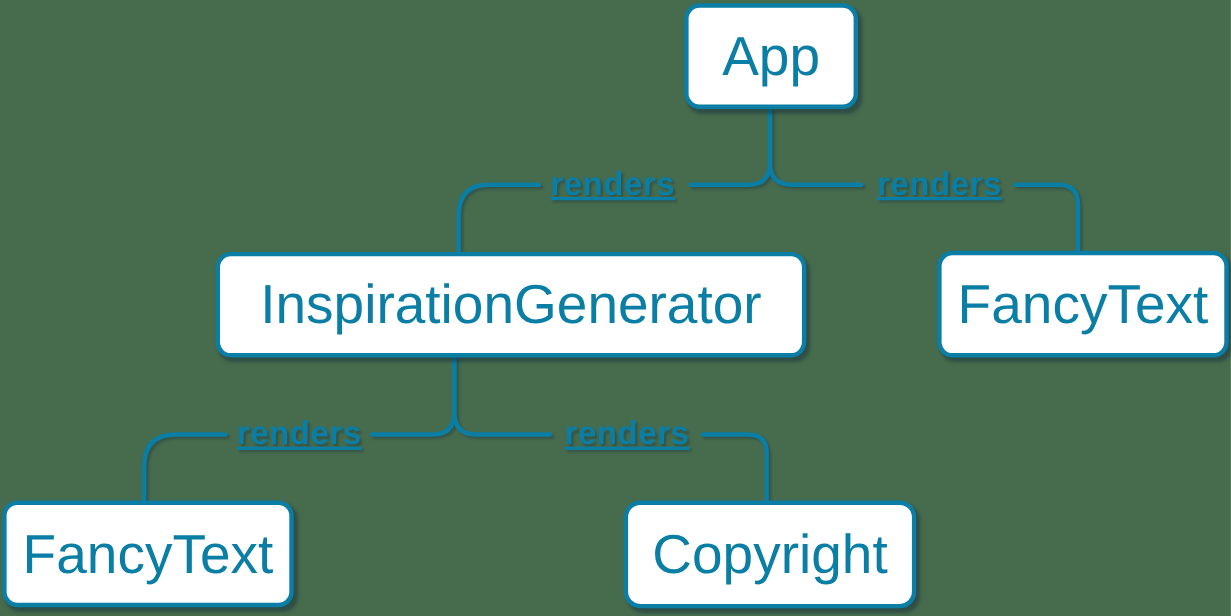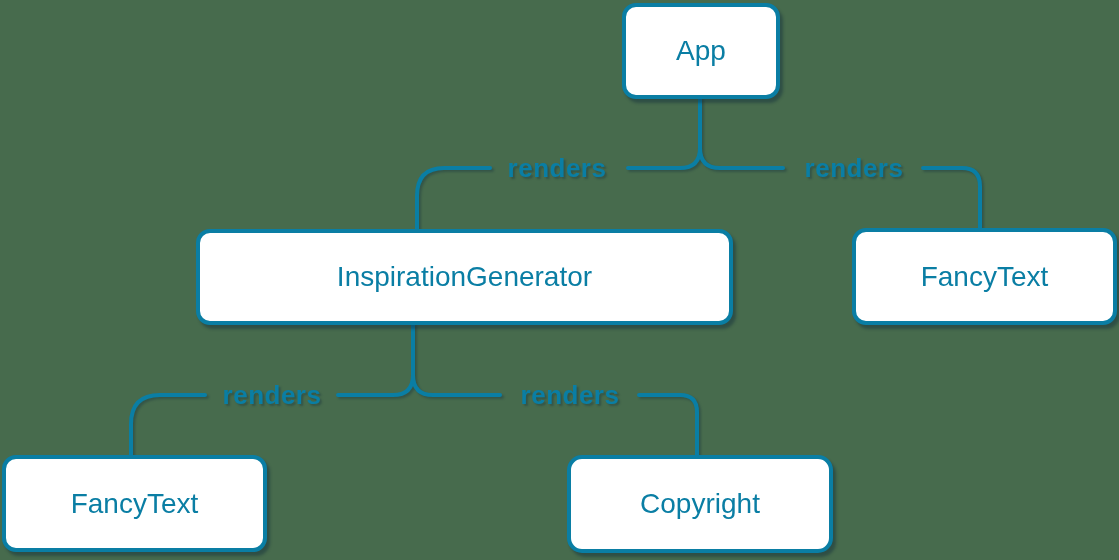--- a/index.html
+++ b/index.html
@@ -27,38 +27,39 @@
     position: absolute;
     box-sizing: border-box;
     background: #FFFFFF;
     border: 4px solid #0A7EA4;
     border-radius: 14px;
     box-shadow: 3px 4px 3px rgba(18,44,59,0.45);
     display: flex;
     align-items: center;
     justify-content: center;
     color: #0A7EA4;
-    font-size: 28px;
+    font-size: 50px;
     font-weight: 500;
     white-space: nowrap;
   }
   .node-app                  { left: 622px; top: 3px;   width: 158px; height: 96px; }
   .node-inspiration          { left: 196px; top: 229px; width: 537px; height: 96px; }
   .node-fancytext-right      { left: 852px; top: 228px; width: 265px; height: 97px; }
   .node-fancytext-left       { left: 2px;   top: 455px; width: 265px; height: 97px; }
   .node-copyright            { left: 567px; top: 455px; width: 266px; height: 98px; border-radius: 15px; }
   .edge-label {
     position: absolute;
     transform: translate(-50%, -50%);
     color: #0A7EA4;
-    font-size: 26px;
+    font-size: 30px;
     font-weight: 700;
     letter-spacing: 0.5px;
     white-space: nowrap;
     text-shadow: 2px 2px 2px rgba(18,44,59,0.35);
+    text-decoration: underline;
   }
   .edge-label-tl { left: 557px; top: 168px; }
   .edge-label-tr { left: 854px; top: 168px; }
   .edge-label-bl { left: 272px; top: 395px; }
   .edge-label-br { left: 570px; top: 395px; }
 </style>
 </head>
 <body>
 
 <div class="stage">

